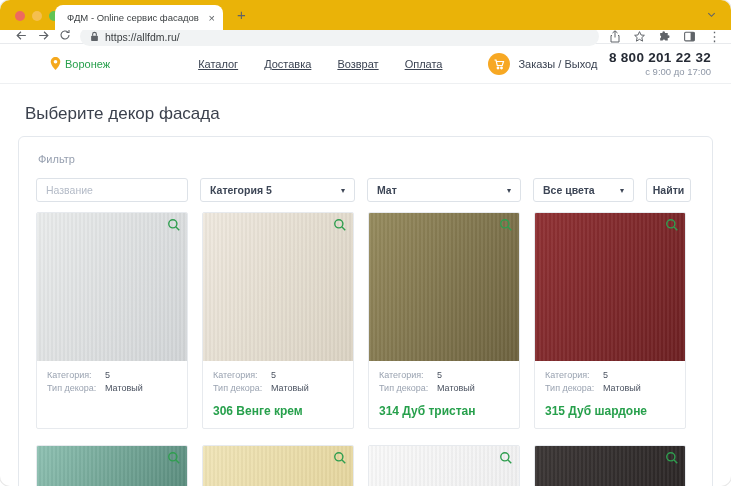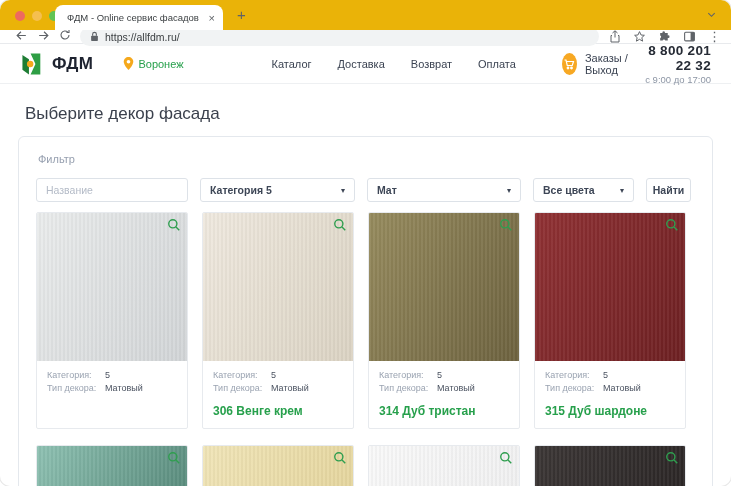--- a/index.html
+++ b/index.html
@@ -28,21 +28,21 @@
   .chromeicons .ci { color:#5f6368; display:flex; align-items:center; }
 
   
   .site-header { height:40px; display:flex; align-items:center; padding:0 20px;
                  border-bottom:1px solid #eef0f2; background:#fff; }
   .logo { display:flex; align-items:center; gap:6px; }
   .brand { font-size:17px; font-weight:800; color:#1e2330; letter-spacing:.5px; }
   .city { display:flex; align-items:center; gap:4px; margin-left:30px; cursor:pointer; }
   .city span { font-size:11px; color:#27a04c; }
   .mainnav { display:flex; gap:26px; margin-left:88px; }
-  .mainnav span { font-size:11px; color:#3b4352; cursor:pointer; }
+  .mainnav span { font-size:11px; color:#3b4352; cursor:pointer;text-decoration:underline; }
   .orders { display:flex; align-items:center; gap:8px; margin-left:46px; cursor:pointer; }
   .cart-badge { width:22px; height:22px; border-radius:50%; background:#f7a823; display:flex;
                 align-items:center; justify-content:center; }
   .orders span { font-size:11px; color:#3b4352; }
   .phone-block { margin-left:auto; text-align:right; }
   .phone { font-size:13.5px; font-weight:700; color:#262b35; letter-spacing:.3px; }
   .hours { font-size:9.5px; color:#8d96a5; margin-top:1px; }
 
   
   .page-title { font-size:17px; font-weight:500; color:#3b414d; margin:20px 0 12px 25px; }
@@ -145,28 +145,20 @@
         <svg width="13" height="13" viewBox="0 0 24 24" fill="none" stroke="#5f6368" stroke-width="2">
             <rect x="3" y="4" width="18" height="16" rx="2"></rect>
             <rect x="14" y="4" width="7" height="16" fill="#5f6368" stroke="none"></rect>
           </svg>
       </span>
       <span class="ci" style="font-size:13px">⋮</span>
     </div>
   </div>
 
   <div class="site-header">
-    <div class="logo">
-      <svg width="26" height="26" viewBox="0 0 32 32">
-        <polygon points="3,5 11,10 11,29 3,23" fill="#1e7d34"></polygon>
-        <polygon points="13,3 25,3 25,29 13,29 19,16" fill="#2e9e44"></polygon>
-        <circle cx="12.5" cy="16" r="4" fill="#f5a81c"></circle>
-      </svg>
-      <span class="brand">ФДМ</span>
-    </div>
     <div class="city">
       <svg width="11" height="13" viewBox="0 0 24 30" fill="#f5a81c">
           <path d="M12 0C5.9 0 1 4.9 1 11c0 8 11 19 11 19s11-11 11-19C23 4.9 18.1 0 12 0z"></path>
           <circle cx="12" cy="11" r="4.2" fill="#fff"></circle>
         </svg>
       <span>Воронеж</span>
     </div>
     <nav class="mainnav">
       <span>Каталог</span>
       <span>Доставка</span>

